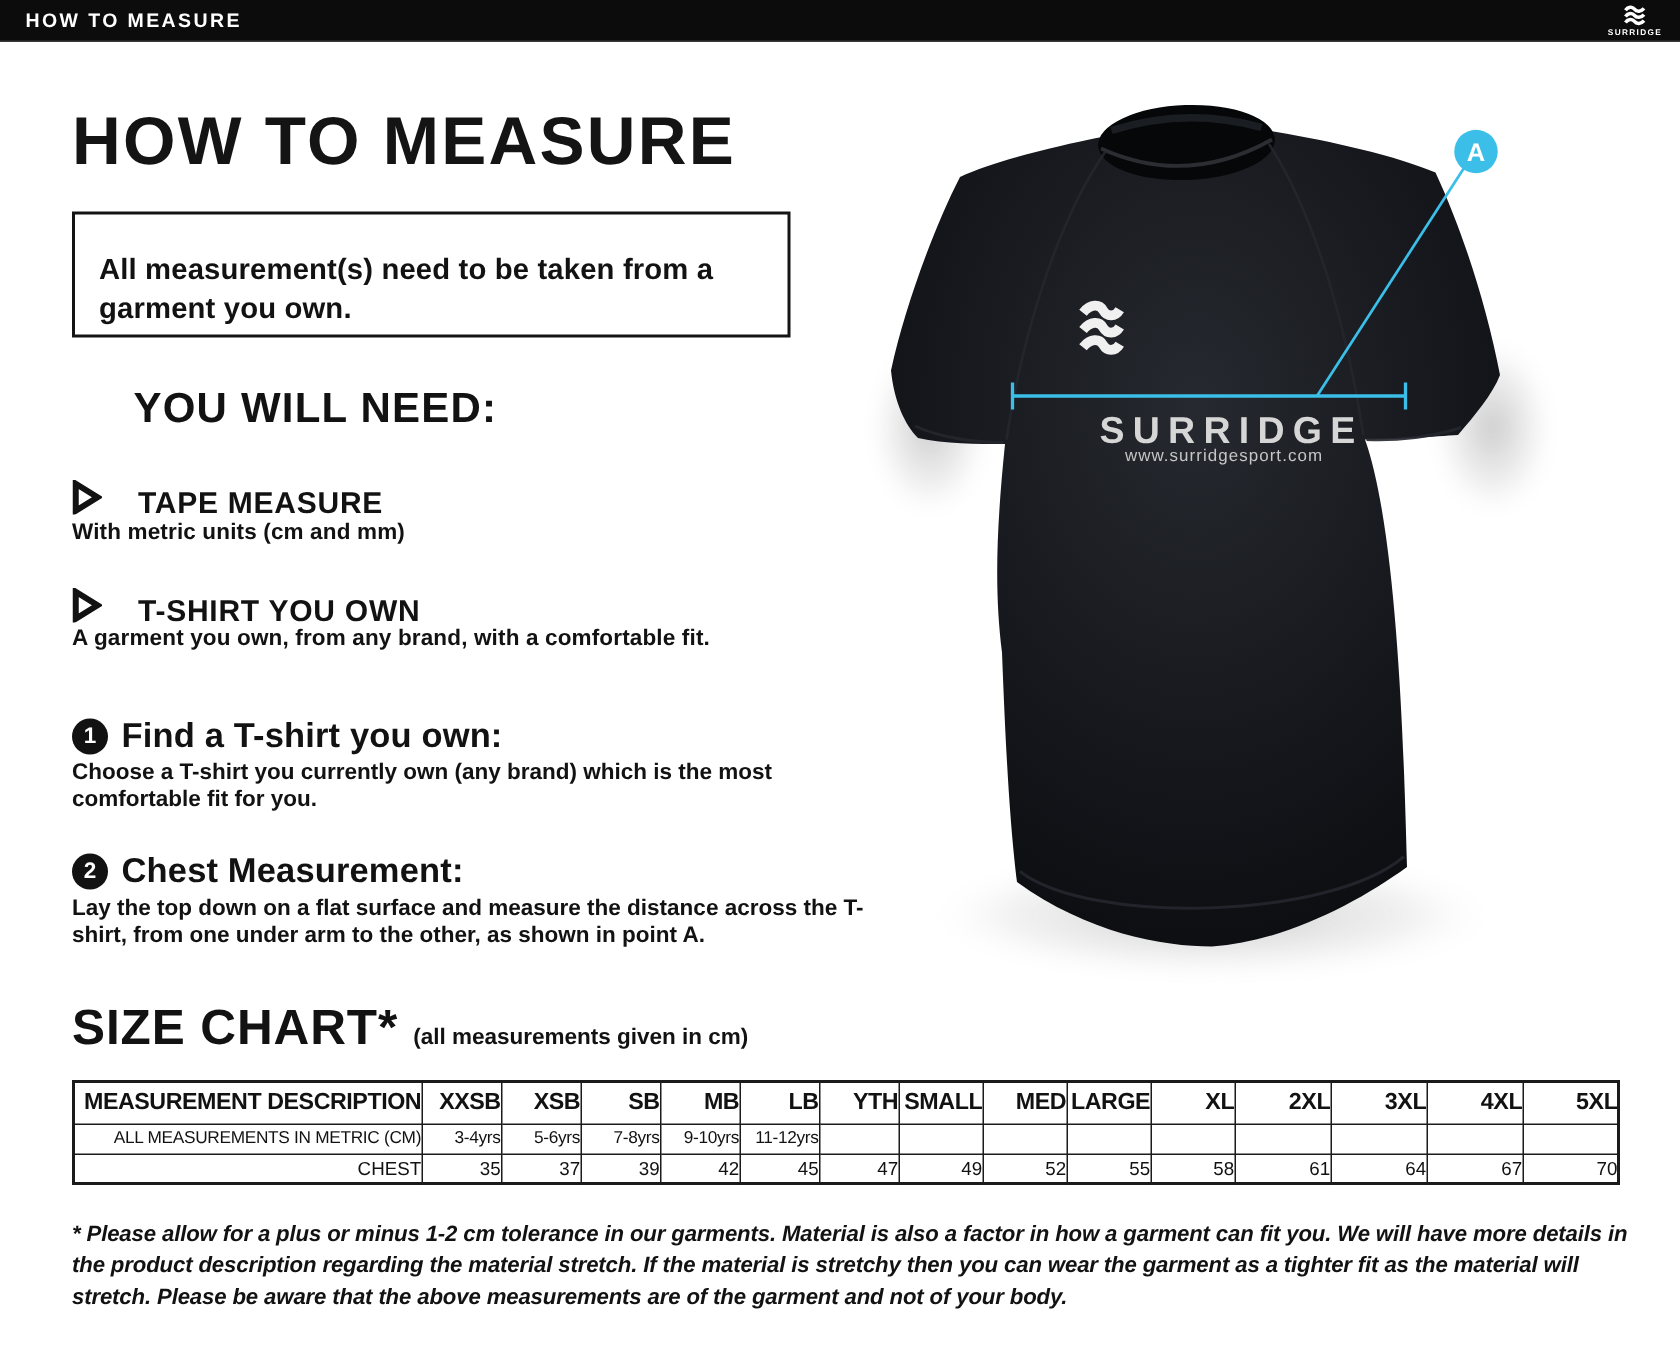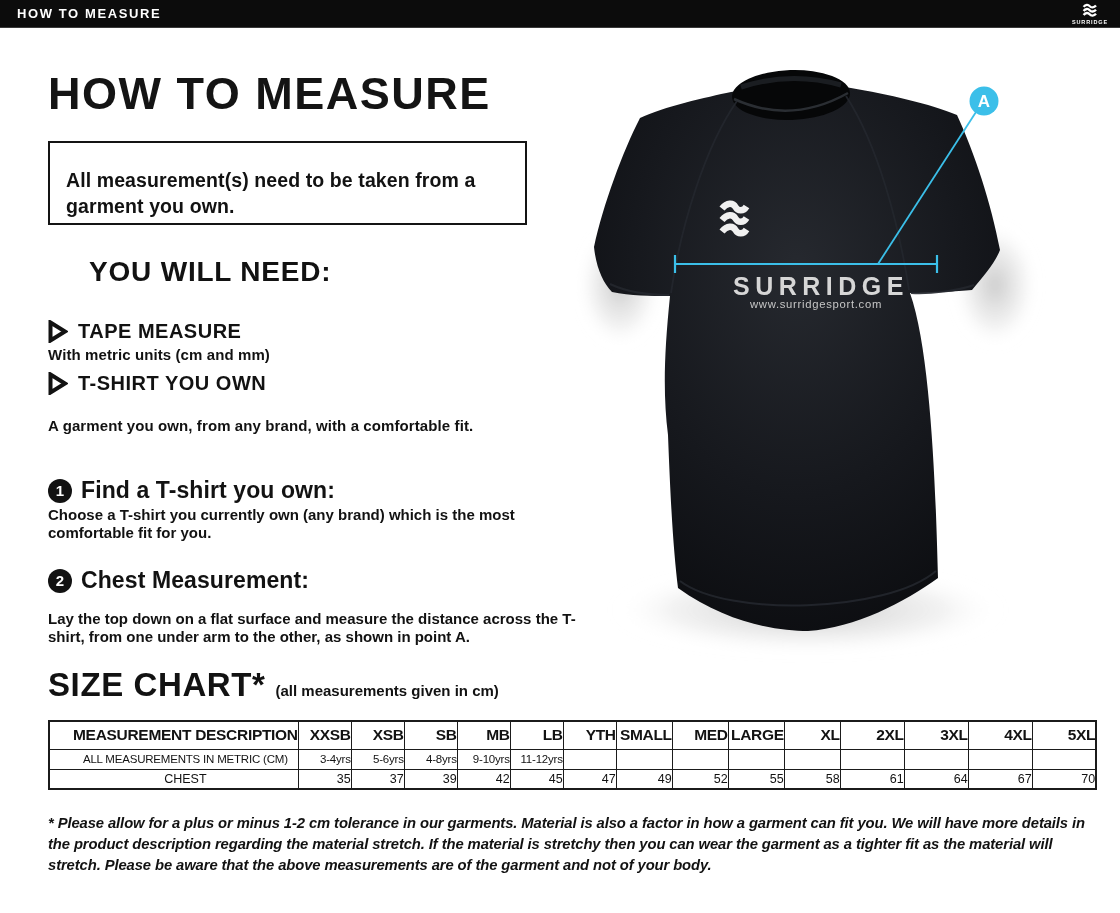--- a/index.html
+++ b/index.html
@@ -36,21 +36,21 @@
     position:absolute; left:48px; top:141px; width:479px; height:84px;
     border:2.5px solid #141414; padding:24px 14px 0 16px;
   }
   .note-text { font-size:19.5px; font-weight:700; line-height:26px; letter-spacing:0.1px; }
 
   .ywn-heading {
     position:absolute; left:48px; top:256px;
     font-size:28px; font-weight:800; letter-spacing:0.8px;margin-left:41px;
   }
 
-  .need-item-title-row { position:absolute; left:48px; display:flex; align-items:flex-start; gap:10px; }
+  .need-item-title-row { position:absolute; left:48px; display:flex; align-items:flex-end; gap:24px; }
   .need-item-title { font-size:20px; font-weight:800; letter-spacing:0.5px; }
   .tri-icon { display:block; }
   .need-item-desc { position:absolute; left:48px; font-size:15px; font-weight:700; letter-spacing:0.1px; }
 
   .step-title-row { position:absolute; left:48px; display:flex; align-items:center; gap:9px; }
   .step-badge {
     width:24px; height:24px; border-radius:50%; background:#121212; color:#ffffff;
     font-size:15px; font-weight:800; display:flex; align-items:center; justify-content:center;
     flex:0 0 24px;
   }
@@ -62,21 +62,21 @@
   .size-chart-subheading { font-size:15px; font-weight:700; }
 
   
   .size-table-wrap { position:absolute; left:48px; top:720px; }
   table.size-table { border-collapse:collapse; border:2.5px solid #1b1b1b; table-layout:fixed; }
   .size-table th, .size-table td {
     border:1.6px solid #1b1b1b; text-align:right; vertical-align:middle;
     overflow:hidden; white-space:nowrap;
   }
   .size-table thead th { height:28px; font-size:15.5px; font-weight:700; letter-spacing:-0.3px; }
-  .size-table th.c-desc, .size-table td.c-desc { text-align:center; padding-left:23px; }
+  .size-table th.c-desc, .size-table td.c-desc { text-align:right; padding-left:6px; }
   .size-table tr.metric td { height:20px; font-size:11.5px; font-weight:400; letter-spacing:-0.2px; }
   .size-table tr.values td { height:20px; font-size:12.5px; font-weight:400; }
 
   .disclaimer {
     position:absolute; left:48px; top:813px; width:1040px;
     font-size:14.8px; font-weight:700; font-style:italic; line-height:21px; letter-spacing:-0.1px;
   }
 
   
   .shirt-wrap { position:absolute; left:575px; top:55px; width:475px; height:610px; }
@@ -112,41 +112,41 @@
 <div class="need-item-title-row" style="top:320px;">
   <span class="tri-icon">
     <svg width="20" height="23" viewBox="0 0 20 23">
         <path d="M2.5,2.5 L17,11.5 L2.5,20.5 Z" fill="none" stroke="#121212" stroke-width="4" stroke-linejoin="miter"></path>
       </svg>
   </span>
   <span class="need-item-title">TAPE MEASURE</span>
 </div>
 <div class="need-item-desc" style="top:346px;">With metric units (cm and mm)</div>
 
-<div class="need-item-title-row" style="top:372px;">
+<div class="need-item-title-row" style="top:392px;">
   <span class="tri-icon">
     <svg width="20" height="23" viewBox="0 0 20 23">
         <path d="M2.5,2.5 L17,11.5 L2.5,20.5 Z" fill="none" stroke="#121212" stroke-width="4" stroke-linejoin="miter"></path>
       </svg>
   </span>
   <span class="need-item-title">T-SHIRT YOU OWN</span>
 </div>
 <div class="need-item-desc" style="top:417px;">A garment you own, from any brand, with a comfortable fit.</div>
 
 <div class="step-title-row" style="top:477px;">
   <span class="step-badge">1</span>
   <span class="step-title">Find a T-shirt you own:</span>
 </div>
 <div class="step-desc" style="top:506px;">Choose a T-shirt you currently own (any brand) which is the most comfortable fit for you.</div>
 
 <div class="step-title-row" style="top:567px;">
   <span class="step-badge">2</span>
   <span class="step-title">Chest Measurement:</span>
 </div>
-<div class="step-desc" style="top:610px;">Lay the top down on a flat surface and measure the distance across the T-shirt, from one under arm to the other, as shown in point A.</div>
+<div class="step-desc" style="top:597px;">Lay the top down on a flat surface and measure the distance across the T-shirt, from one under arm to the other, as shown in point A.</div>
 
 <div class="size-chart-heading-row">
   <span class="size-chart-heading">SIZE CHART*</span>
   <span class="size-chart-subheading">(all measurements given in cm)</span>
 </div>
 
 <div class="size-table-wrap">
   <table class="size-table">
     <colgroup>
         <col style="width: 230px;">
@@ -182,21 +182,21 @@
           <th>3XL</th>
           <th>4XL</th>
           <th>5XL</th>
         </tr>
       </thead>
     <tbody>
         <tr class="metric">
           <td class="c-desc">ALL MEASUREMENTS IN METRIC (CM)</td>
           <td>3-4yrs</td>
           <td>5-6yrs</td>
-          <td>4-8yrs</td>
+          <td>7-8yrs</td>
           <td>9-10yrs</td>
           <td>11-12yrs</td>
           <td></td>
           <td></td>
           <td></td>
           <td></td>
           <td></td>
           <td></td>
           <td></td>
           <td></td>

